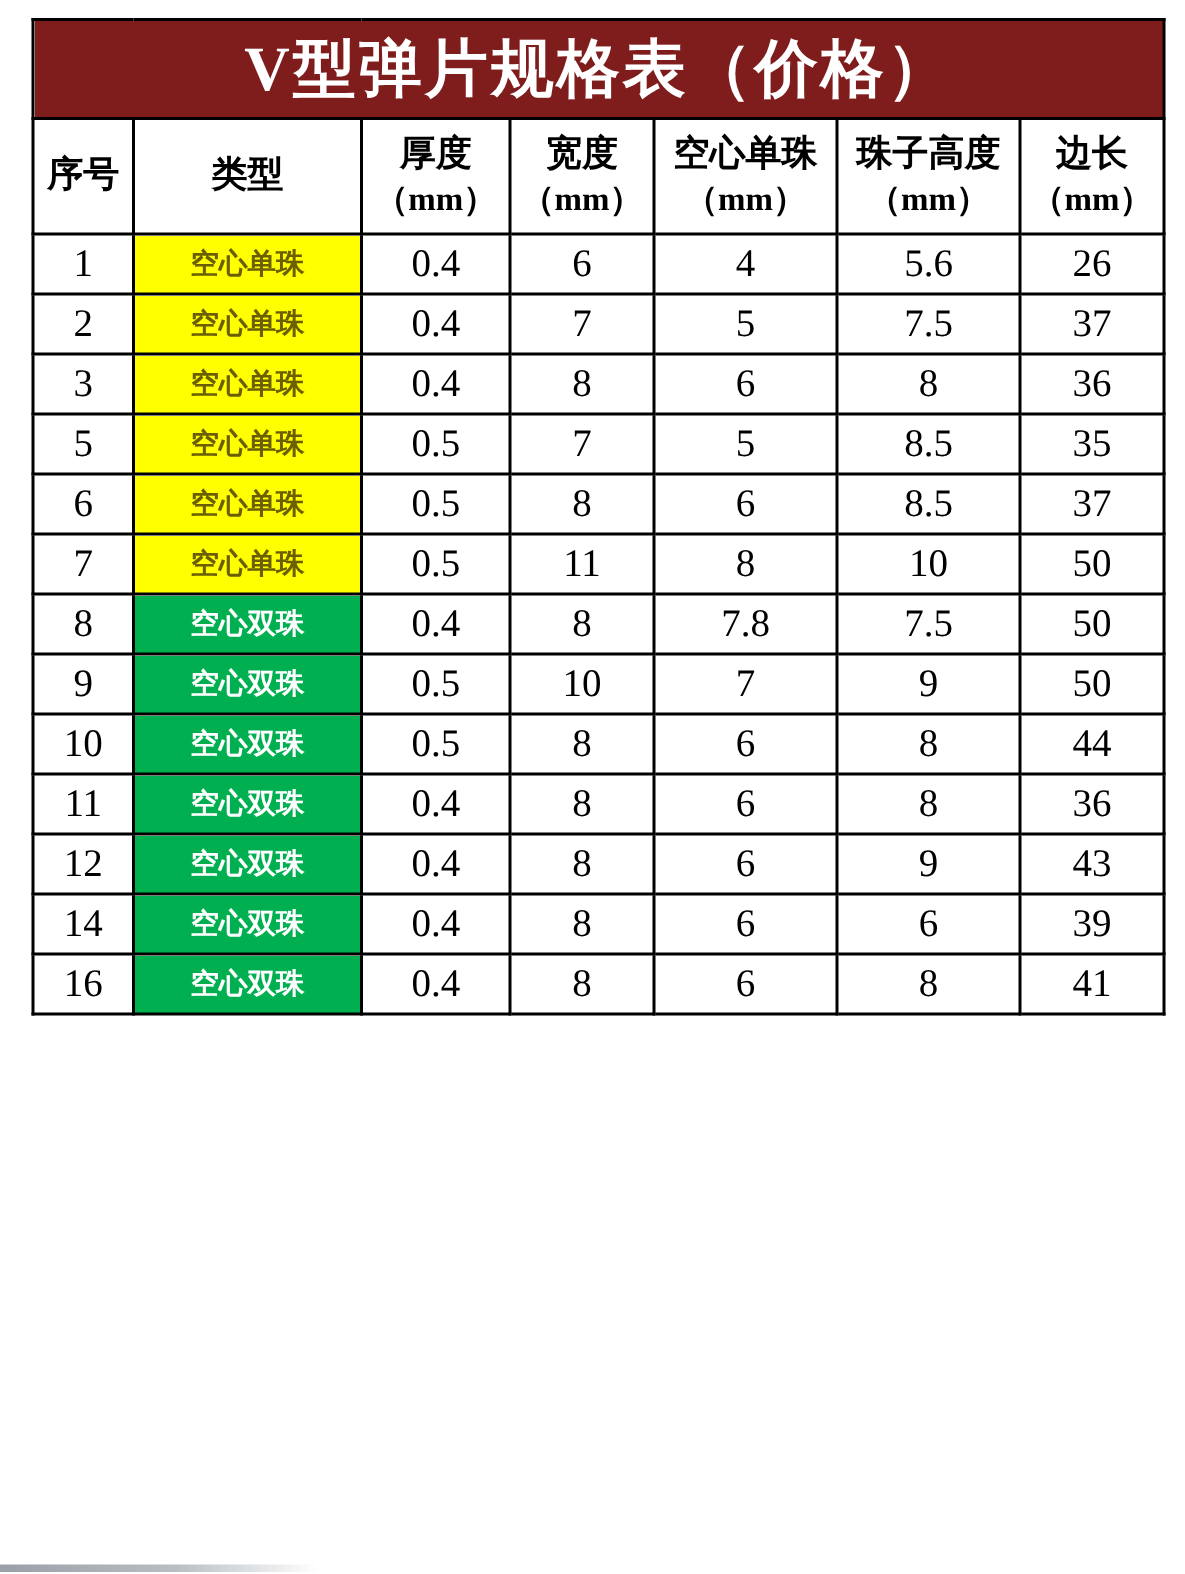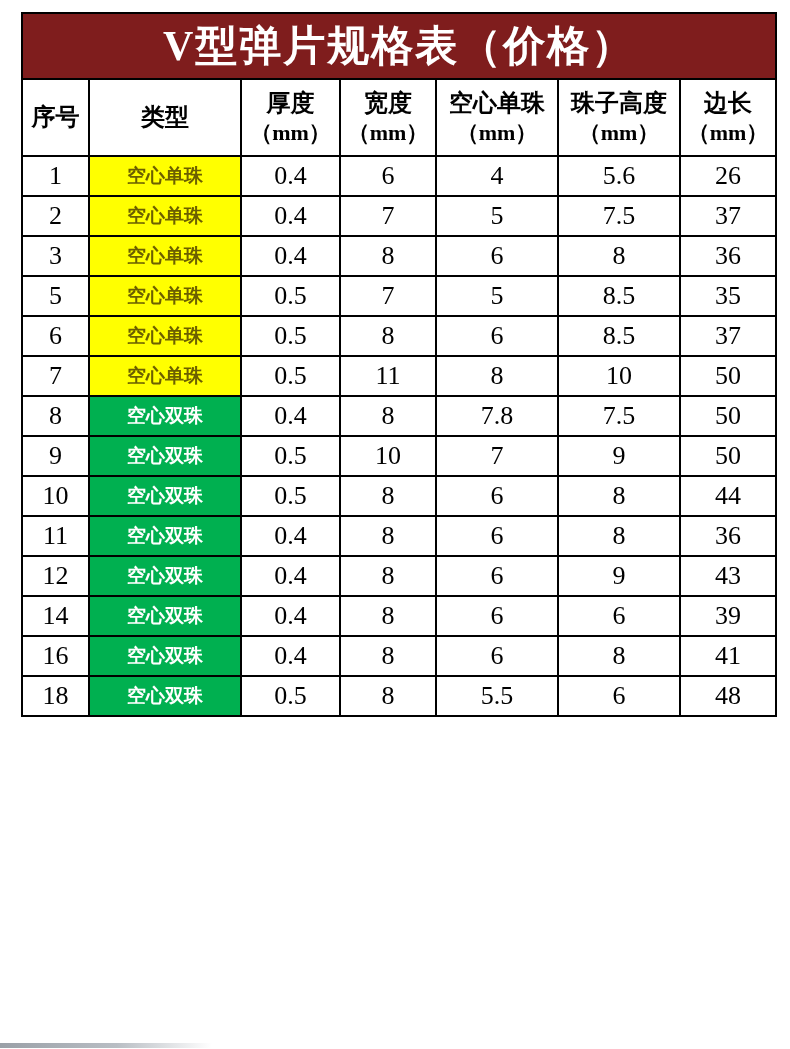--- a/index.html
+++ b/index.html
@@ -204,25 +204,16 @@
       </tr>
       <tr>
         <td>16</td>
         <td class="type-cell" style="background: rgb(0, 176, 80); color: rgb(255, 255, 255);">空心双珠</td>
         <td>0.4</td>
         <td>8</td>
         <td>6</td>
         <td>8</td>
         <td>41</td>
       </tr>
-      <tr>
-        <td>18</td>
-        <td class="type-cell" style="background: rgb(0, 176, 80); color: rgb(255, 255, 255);">空心双珠</td>
-        <td>0.5</td>
-        <td>8</td>
-        <td>5.5</td>
-        <td>6</td>
-        <td>48</td>
-      </tr>
     </tbody>
 </table>
 
 <div class="bottom-bar"></div>
 
 </body></html>

